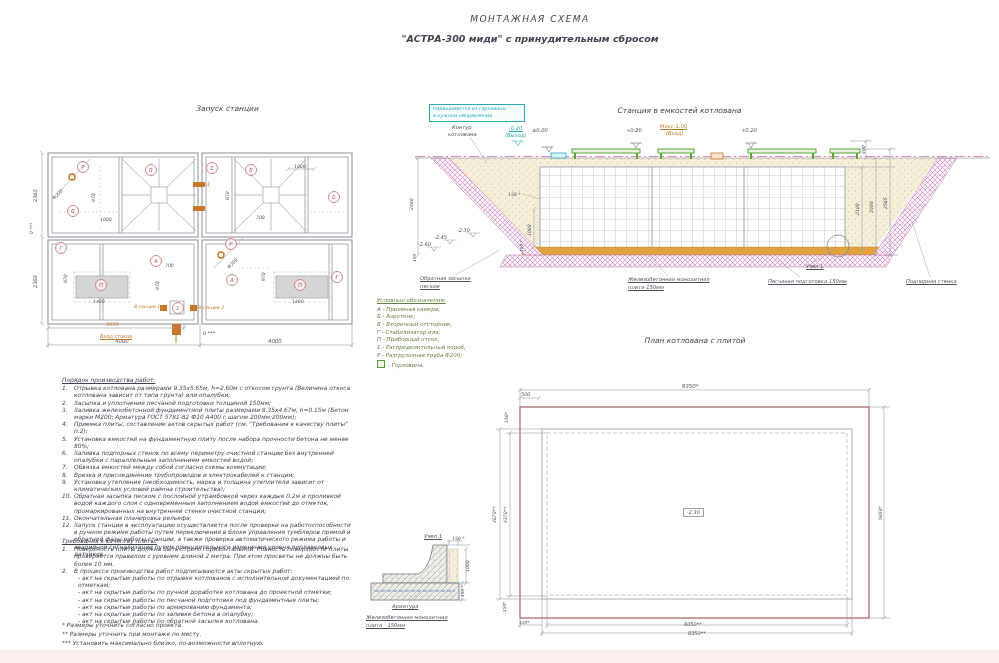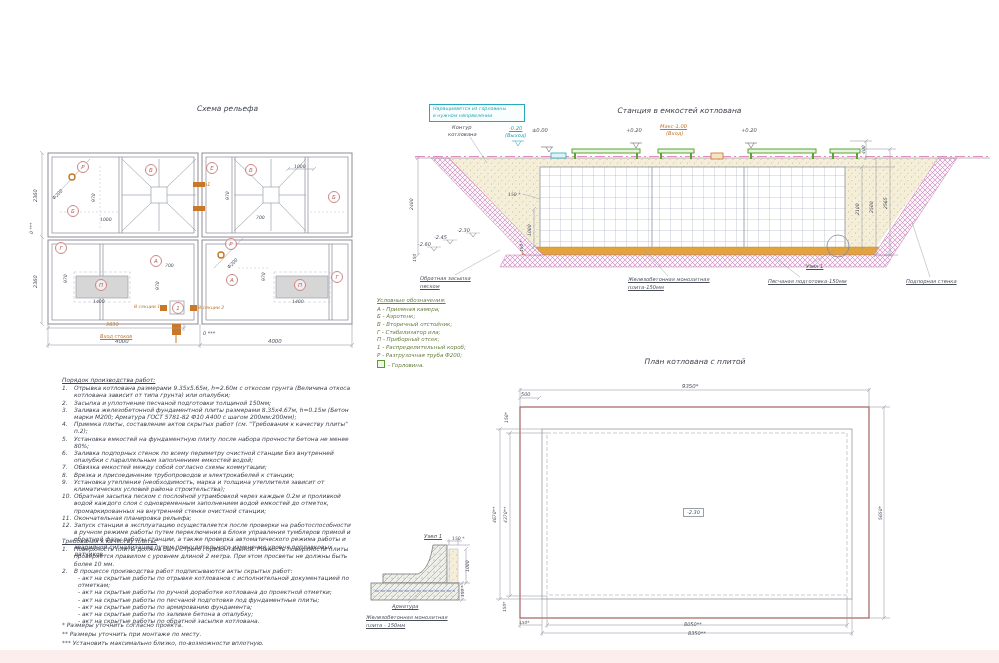--- a/index.html
+++ b/index.html
@@ -197,23 +197,27 @@
       <g stroke="#9aa0ac" stroke-width="0.6">
         <path d="M447,541 H462 M449,539 V545 M458,539 V545"></path>
         <path d="M466,549 V583 M464,551 L468,547 M464,585 L468,581"></path>
         <path d="M462,583 V600 M460,585 L464,581 M460,602 L464,598"></path>
         <path d="M447,545 H470 M447,583 H470 M459,600 H466"></path>
         <path d="M408,603 L420,592"></path>
       </g>
     </g>
   </svg>
 
-  <div class="vtitle" style="left:150px;top:104px;width:155px">Схема рельефа</div>
+  <div class="mtitle">
+    <div class="l1">МОНТАЖНАЯ СХЕМА</div>
+    <div class="l2">"АСТРА-300 миди" с принудительным сбросом</div>
+  </div>
+  <div class="vtitle" style="left:150px;top:104px;width:155px">Запуск станции</div>
   <div class="vtitle" style="left:597px;top:106px;width:165px">Станция в емкостей котлована</div>
-  <div class="vtitle" style="left:600px;top:357px;width:190px">План котлована с плитой</div>
+  <div class="vtitle" style="left:600px;top:336px;width:190px">План котлована с плитой</div>
 
   <div class="layer" id="ann-layer">
       <div class="ann" style="font-size: 5px; transform: rotate(-90deg); left: 33px; top: 202px;">2360</div>
       <div class="ann" style="font-size: 5px; transform: rotate(-90deg); left: 33px; top: 288px;">2360</div>
       <div class="ann" style="font-size: 4.6px; transform: rotate(-90deg); left: 30px; top: 234px;">0 ***</div>
       <div class="ann" style="font-size: 5.4px; left: 115px; top: 339px;">4000</div>
       <div class="ann" style="font-size: 5.4px; left: 268px; top: 339px;">4000</div>
       <div class="ann orange" style="font-size: 5px; left: 106px; top: 322px;">3630</div>
       <div class="ann orange u" style="font-size: 5px; left: 100px; top: 334px;">Вход стоков</div>
       <div class="ann" style="font-size: 5px; left: 203px; top: 331px;">0 ***</div>

